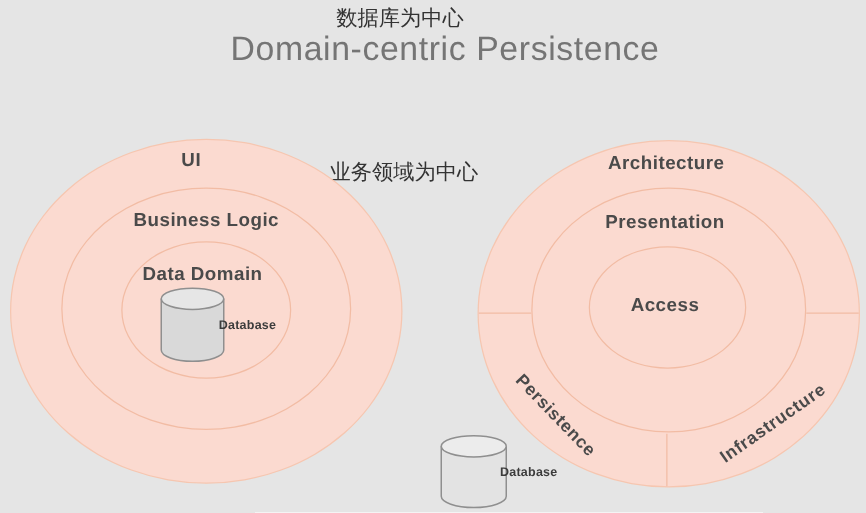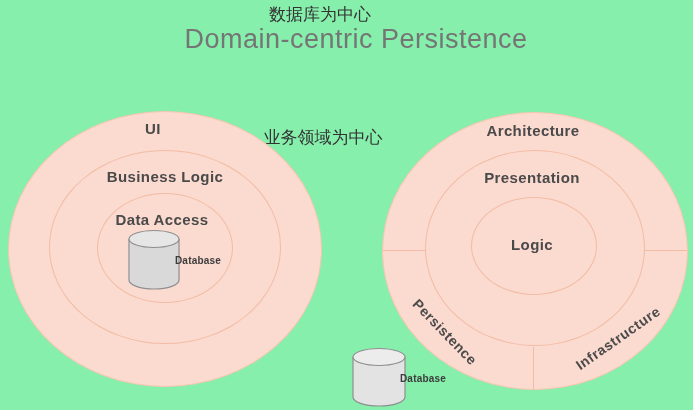--- a/index.html
+++ b/index.html
@@ -1,19 +1,19 @@
 <!DOCTYPE html>
 <html><head>
 <meta charset="utf-8">
 <style>
   html,body{margin:0;padding:0;background:#ffffff;}
   .canvas{
     position:relative;
     width:693px;height:410px;
-    background:#86efac;
+    background:#e5e5e5;
     overflow:hidden;
     font-family:"Liberation Sans", sans-serif;
   }
   .caption-zh{
     position:absolute;
     width:300px;text-align:center;
     font-size:17px;color:#333333;
     font-weight:400;
   }
   .caption-top{left:170px;top:3px;}
@@ -75,41 +75,41 @@
   </div>
 
   <div class="caption-zh caption-bottom">业务领域为中心</div>
 
   <div class="ellipse outer" style="left:8px;top:111px;width:314px;height:276px;"></div>
   <div class="ellipse ring" style="left:49px;top:150px;width:232px;height:194px;"></div>
   <div class="ellipse ring" style="left:97px;top:193px;width:136px;height:110px;"></div>
 
   <div class="ring-label" style="left:53px;top:120px;">UI</div>
   <div class="ring-label" style="left:65px;top:168px;">Business Logic</div>
-  <div class="ring-label" style="left:62px;top:211px;">Data Access</div>
+  <div class="ring-label" style="left:62px;top:211px;">Data Domain</div>
 
   <div class="cylinder" style="left:128px;top:229px;width:52px;height:62px;">
     <svg width="52" height="62" viewBox="0 0 52 62">
       <path d="M1,10 L1,51 A25,9 0 0 0 51,51 L51,10" fill="#d9d9d9" stroke="#8f8f8f" stroke-width="1.2"></path>
       <ellipse cx="26" cy="10" rx="25" ry="8.5" fill="#e6e6e6" stroke="#8f8f8f" stroke-width="1.2"></ellipse>
     </svg>
     <span class="cyl-label">Database</span>
   </div>
 
   <div class="ellipse outer" style="left:382px;top:112px;width:306px;height:278px;"></div>
   <div class="ellipse ring" style="left:425px;top:150px;width:220px;height:196px;"></div>
   <div class="ellipse ring" style="left:471px;top:197px;width:126px;height:98px;"></div>
 
   <div class="divider" style="left:383px;top:250px;width:42px;height:1px;"></div>
   <div class="divider" style="left:645px;top:250px;width:42px;height:1px;"></div>
   <div class="divider" style="left:533px;top:347px;width:1px;height:42px;"></div>
 
   <div class="ring-label" style="left:433px;top:122px;">Architecture</div>
   <div class="ring-label" style="left:432px;top:169px;">Presentation</div>
-  <div class="ring-label" style="left:432px;top:236px;">Logic</div>
+  <div class="ring-label" style="left:432px;top:236px;">Access</div>
 
   <div class="rot-label" style="left:375px;top:324px;transform:rotate(46deg);">Persistence</div>
   <div class="rot-label" style="left:548px;top:330px;transform:rotate(-35deg);">Infrastructure</div>
 
   <div class="cylinder" style="left:352px;top:347px;width:54px;height:61px;">
     <svg width="54" height="61" viewBox="0 0 54 61">
       <path d="M1,10 L1,50 A26,9 0 0 0 53,50 L53,10" fill="#e3e3e3" stroke="#8f8f8f" stroke-width="1.2"></path>
       <ellipse cx="27" cy="10" rx="26" ry="8.5" fill="#ececec" stroke="#8f8f8f" stroke-width="1.2"></ellipse>
     </svg>
     <span class="cyl-label">Database</span>

